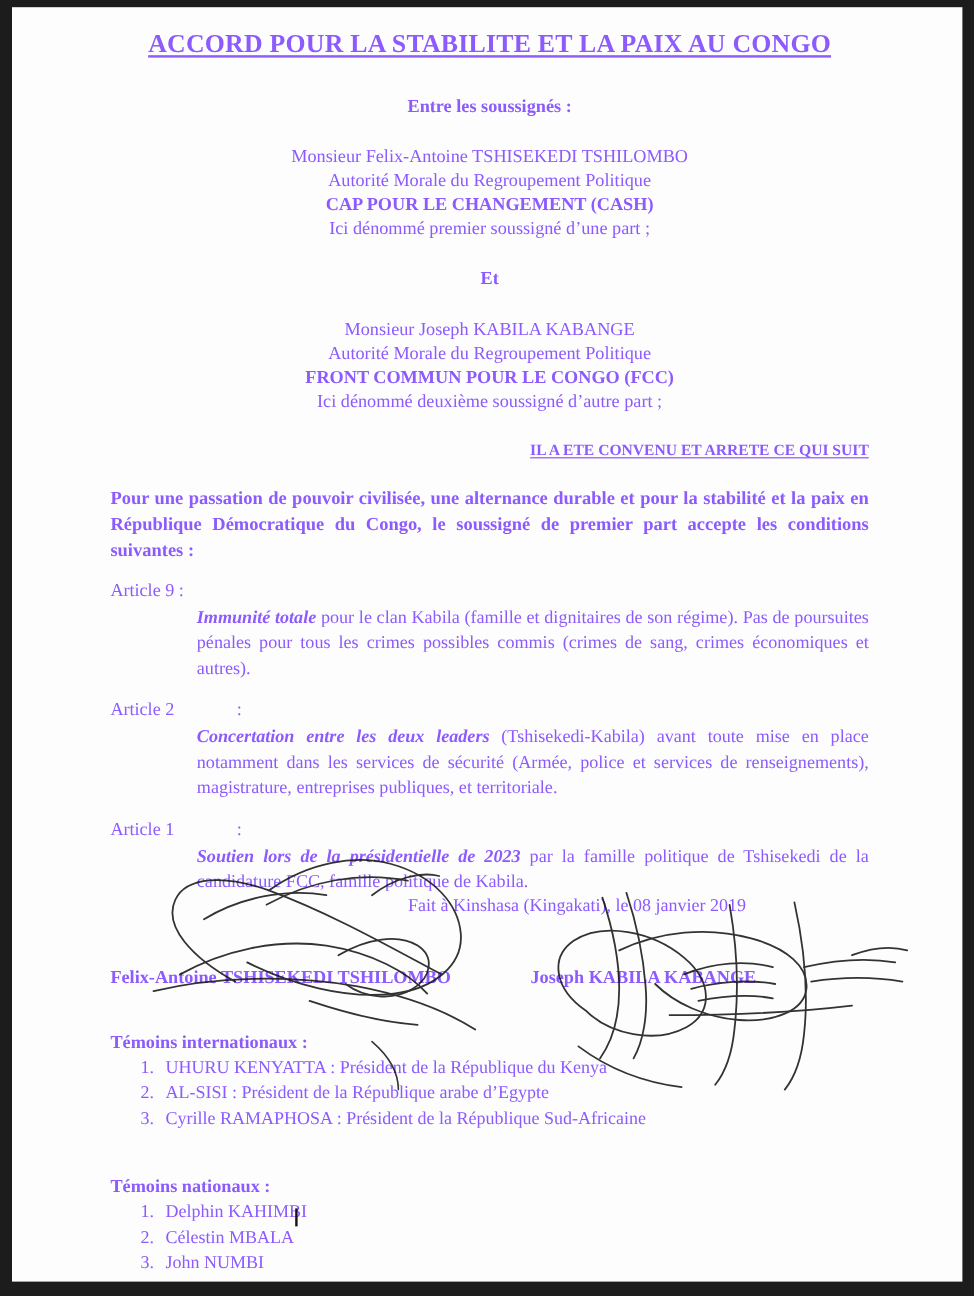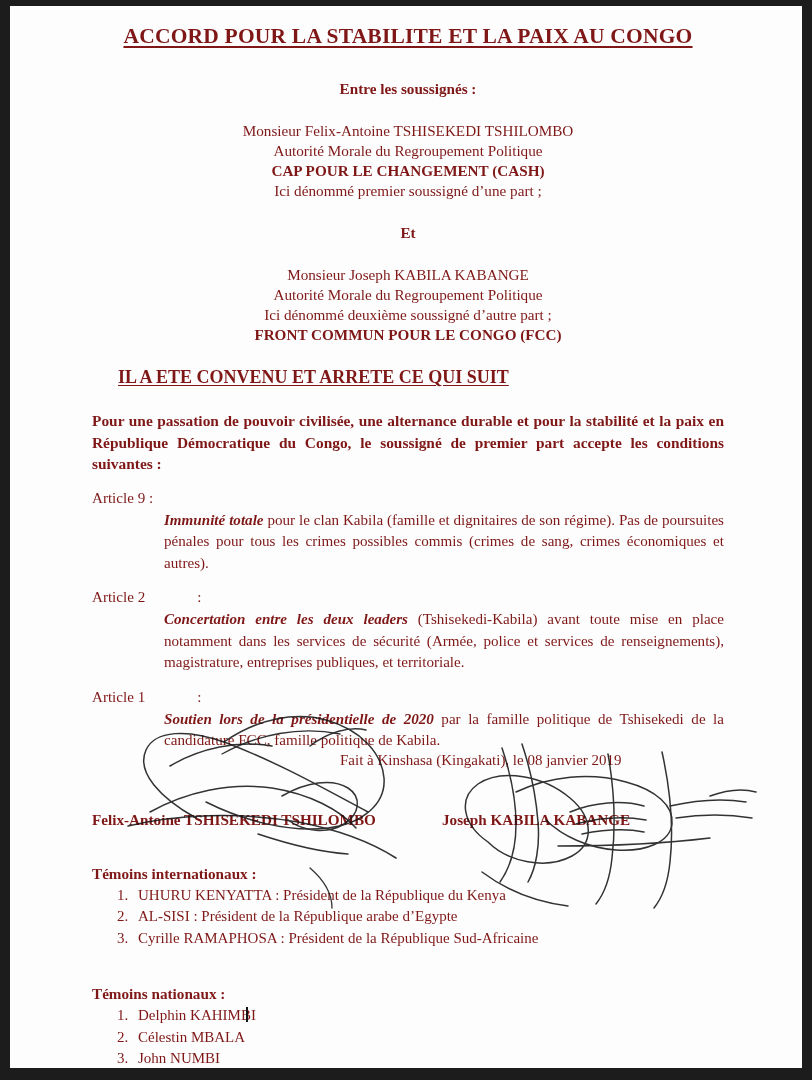--- a/index.html
+++ b/index.html
@@ -30,21 +30,21 @@
     background: #fdfdfd;
     overflow: hidden;
   }
   #paper {
     position: absolute;
     left: 0; top: 0;
     width: 792px;
     height: 1062px;
     padding: 16px;
     box-sizing: border-box;
-    color: #7f1d1d;
+    color: #8b5cf6;
     filter: contrast(1.06);
   }
   .content {
     position: absolute;
     left: 82px;
     top: 18px;
     width: 632px;
   }
   
   .doc-title {
@@ -61,23 +61,23 @@
     font-size: 15.2px;
     line-height: 20px;
     margin: 0;
     white-space: nowrap;
     text-align: center;
   }
   .line.b { font-weight: bold; }
   .spacer-md { height: 22px; }
 
   .section-heading {
-    text-align: left;
-    font-weight: bold;
-    font-size: 18px;
+    text-align: right;
+    font-weight: bold;
+    font-size: 13px;
     text-decoration: underline;
     text-underline-offset: 2px;
     margin: 0;
     padding-left: 26px;
   }
   .preamble {
     font-weight: bold;
     font-size: 15.4px;
     line-height: 21.5px;
     text-align: justify;
@@ -165,22 +165,22 @@
         <p class="line">Ici dénommé premier soussigné d’une part ;</p>
 
         <div class="spacer-md"></div>
 
         <p class="line b">Et</p>
 
         <div class="spacer-md"></div>
 
         <p class="line">Monsieur Joseph KABILA KABANGE</p>
         <p class="line">Autorité Morale du Regroupement Politique</p>
+        <p class="line b">FRONT COMMUN POUR LE CONGO (FCC)</p>
         <p class="line">Ici dénommé deuxième soussigné d’autre part ;</p>
-        <p class="line b">FRONT COMMUN POUR LE CONGO (FCC)</p>
 
         <div class="spacer-md"></div>
 
         <div class="section-heading">IL A ETE CONVENU ET ARRETE CE QUI SUIT</div>
 
         <div class="spacer-md"></div>
 
         <p class="preamble">Pour une passation de pouvoir civilisée, une alternance durable et pour la stabilité et la paix en République Démocratique du Congo, le soussigné de premier part accepte les conditions suivantes :</p>
 
         <div class="article">
@@ -188,21 +188,21 @@
           <div class="article-body"><i>Immunité totale</i><span> pour le clan Kabila (famille et dignitaires de son régime). Pas de poursuites pénales pour tous les crimes possibles commis (crimes de sang, crimes économiques et autres).</span></div>
         </div>
 
         <div class="article">
           <div class="article-label"><span>Article 2</span><span class="colon-gap"></span>:</div>
           <div class="article-body"><i>Concertation entre les deux leaders</i><span> (Tshisekedi-Kabila) avant toute mise en place notamment dans les services de sécurité (Armée, police et services de renseignements), magistrature, entreprises publiques, et territoriale.</span></div>
         </div>
 
         <div class="article">
           <div class="article-label"><span>Article 1</span><span class="colon-gap"></span>:</div>
-          <div class="article-body"><i>Soutien lors de la présidentielle de 2020</i><span> par la famille politique de Tshisekedi de la candidature FCC, famille politique de Kabila.</span></div>
+          <div class="article-body"><i>Soutien lors de la présidentielle de 2023</i><span> par la famille politique de Tshisekedi de la candidature FCC, famille politique de Kabila.</span></div>
         </div>
 
         <div class="date-line">Fait à Kinshasa (Kingakati), le 08 janvier 2019</div>
 
         <div class="sign-row">
           <div class="sign-left">Felix-Antoine TSHISEKEDI TSHILOMBO</div>
           <div>Joseph KABILA KABANGE</div>
         </div>
 
         <div class="witness-head">Témoins internationaux :</div>

